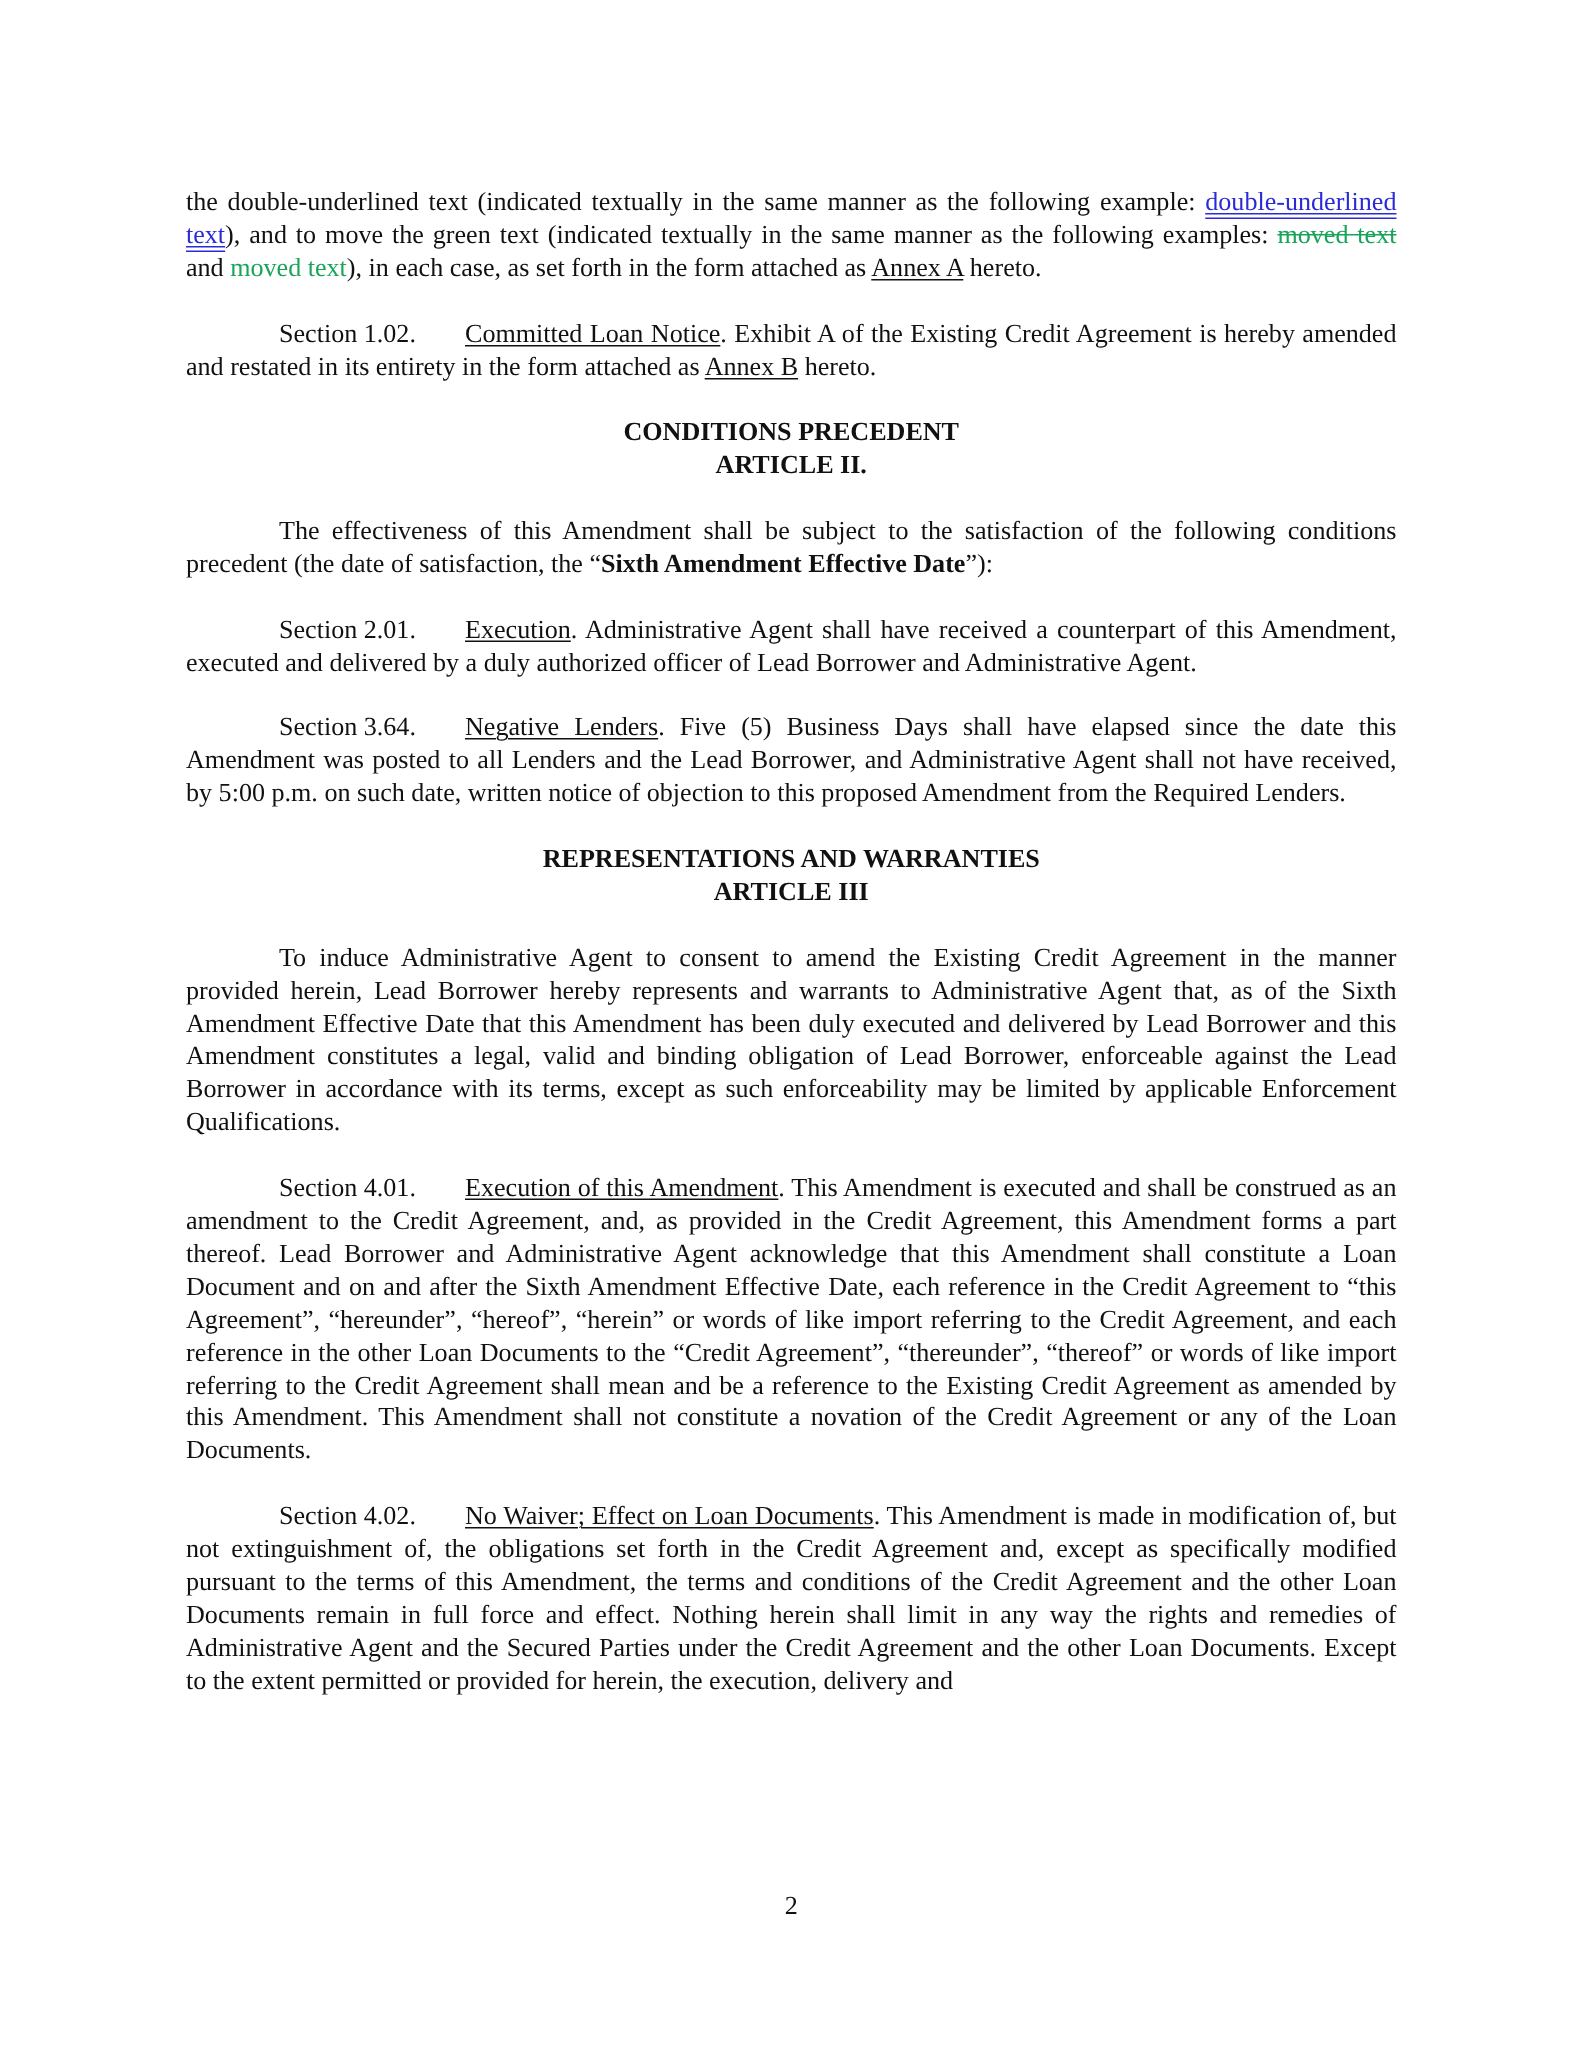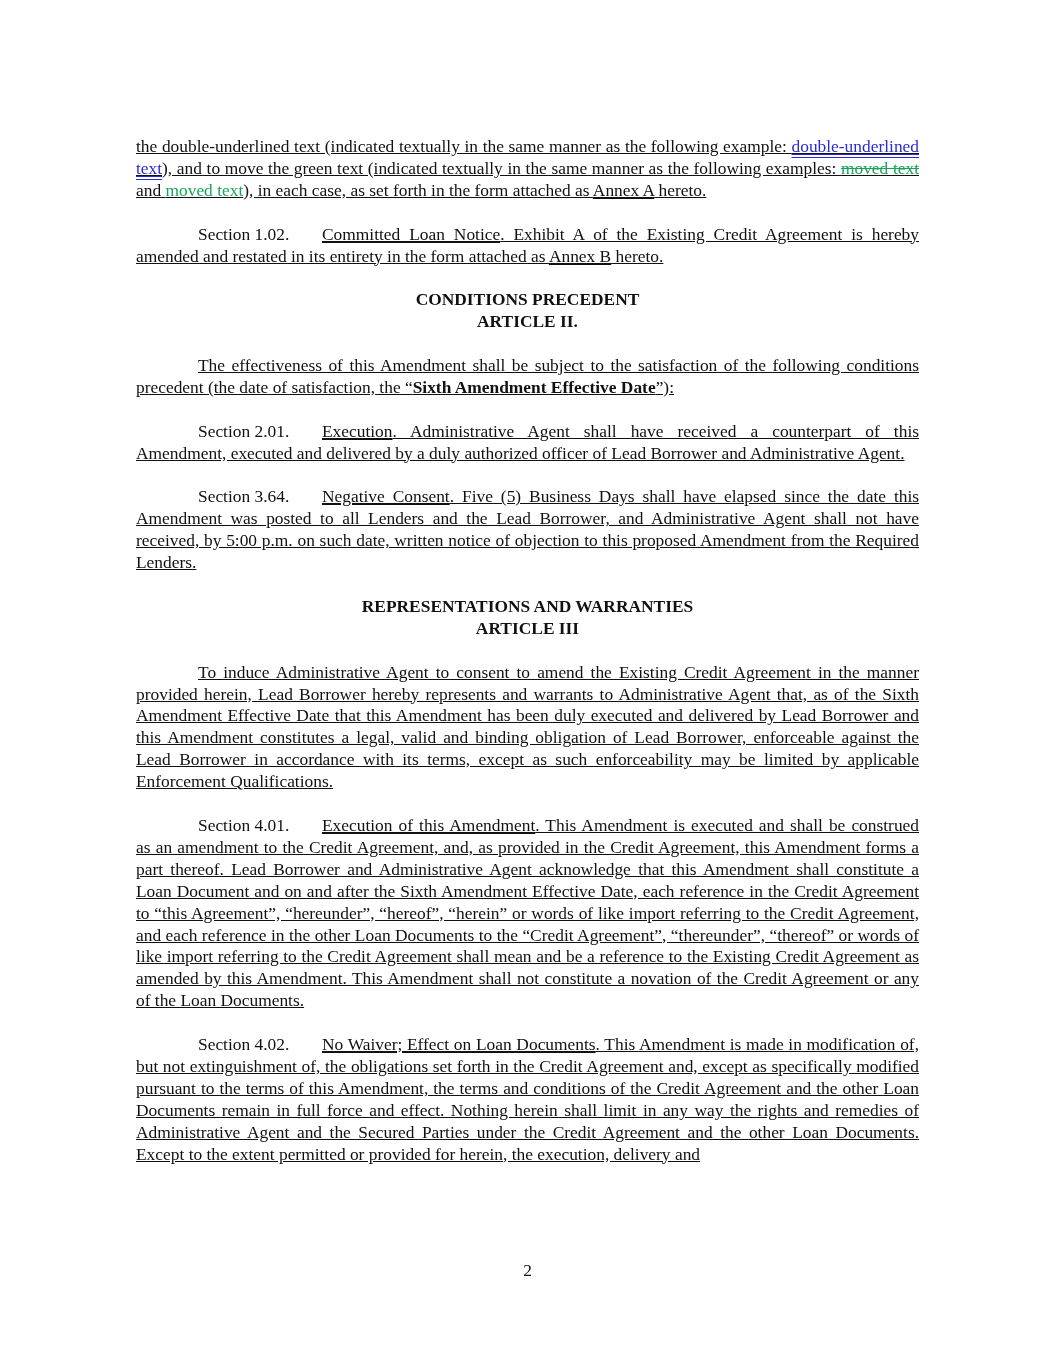--- a/index.html
+++ b/index.html
@@ -7,21 +7,21 @@
     .page {
       position: absolute;
       left: 124px;
       top: 124px;
       width: 807px;
       font-family: "Liberation Serif", serif;
       font-size: 17.4px;
       line-height: 21.9px;
       color: #111111;
     }
-    p { margin: 12px; text-align: justify; text-decoration: underline; }
+    p { margin: 0; text-align: justify; }
     .para { margin-bottom: 21.9px; }
     .indent { text-indent: 62px; }
     .sec-num { display: inline-block; width: 124px; text-indent: 0; }
     .u { text-decoration: underline; text-underline-offset: 2px; text-decoration-thickness: 1px; }
     .dbl { color: #2a2ad8; text-decoration: underline double; text-underline-offset: 2px; }
     .moved-from { color: #19a45a; text-decoration: line-through; }
     .moved-to { color: #19a45a; }
     .article { text-align: center; font-weight: bold; margin-bottom: 21.9px; }
     .article div { text-align: center; }
     .page-number {
@@ -55,21 +55,21 @@
 
   <p class="para indent">
     <span>The effectiveness of this Amendment shall be subject to the satisfaction of the following conditions precedent (the date of satisfaction, the “</span><b>Sixth Amendment Effective Date</b><span>”):</span>
   </p>
 
   <p class="para indent">
     <span class="sec-num" style="width:124px">Section 2.01.</span><span class="u">Execution</span><span>. Administrative Agent shall have received a counterpart of this Amendment, executed and delivered by a duly authorized officer of Lead Borrower and Administrative Agent.</span>
   </p>
 
   <p class="para indent">
-    <span class="sec-num">Section 3.64.</span><span class="u">Negative Consent</span><span>. Five (5) Business Days shall have elapsed since the date this Amendment was posted to all Lenders and the Lead Borrower, and Administrative Agent shall not have received, by 5:00 p.m. on such date, written notice of objection to this proposed Amendment from the Required Lenders.</span>
+    <span class="sec-num">Section 3.64.</span><span class="u">Negative Lenders</span><span>. Five (5) Business Days shall have elapsed since the date this Amendment was posted to all Lenders and the Lead Borrower, and Administrative Agent shall not have received, by 5:00 p.m. on such date, written notice of objection to this proposed Amendment from the Required Lenders.</span>
   </p>
 
   <div class="article">
     <div>REPRESENTATIONS AND WARRANTIES</div>
     <div>ARTICLE III</div>
   </div>
 
   <p class="para indent">To induce Administrative Agent to consent to amend the Existing Credit Agreement in the manner provided herein, Lead Borrower hereby represents and warrants to Administrative Agent that, as of the Sixth Amendment Effective Date that this Amendment has been duly executed and delivered by Lead Borrower and this Amendment constitutes a legal, valid and binding obligation of Lead Borrower, enforceable against the Lead Borrower in accordance with its terms, except as such enforceability may be limited by applicable Enforcement Qualifications.</p>
 
 

